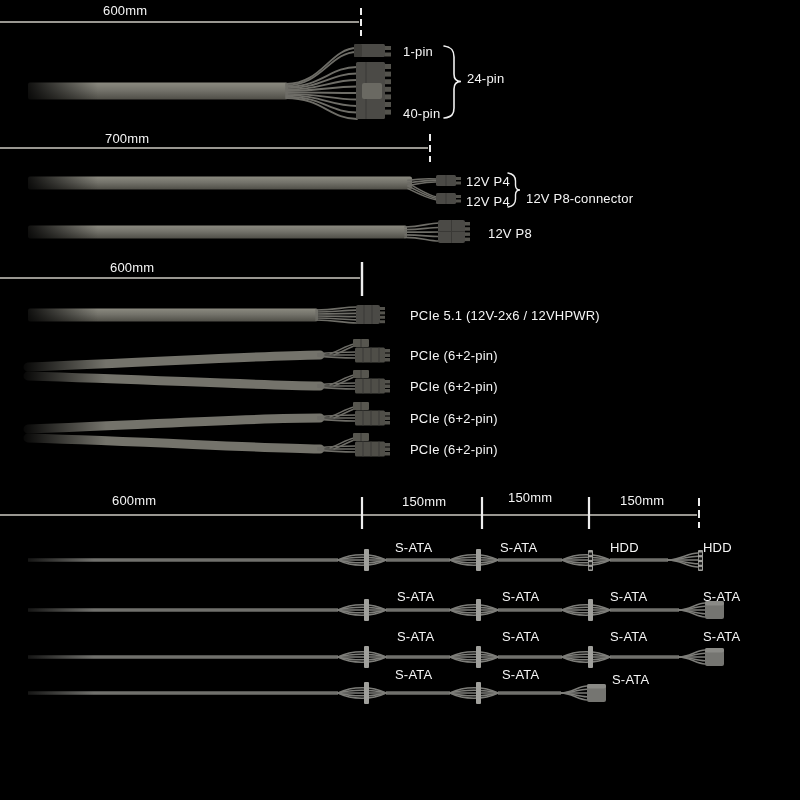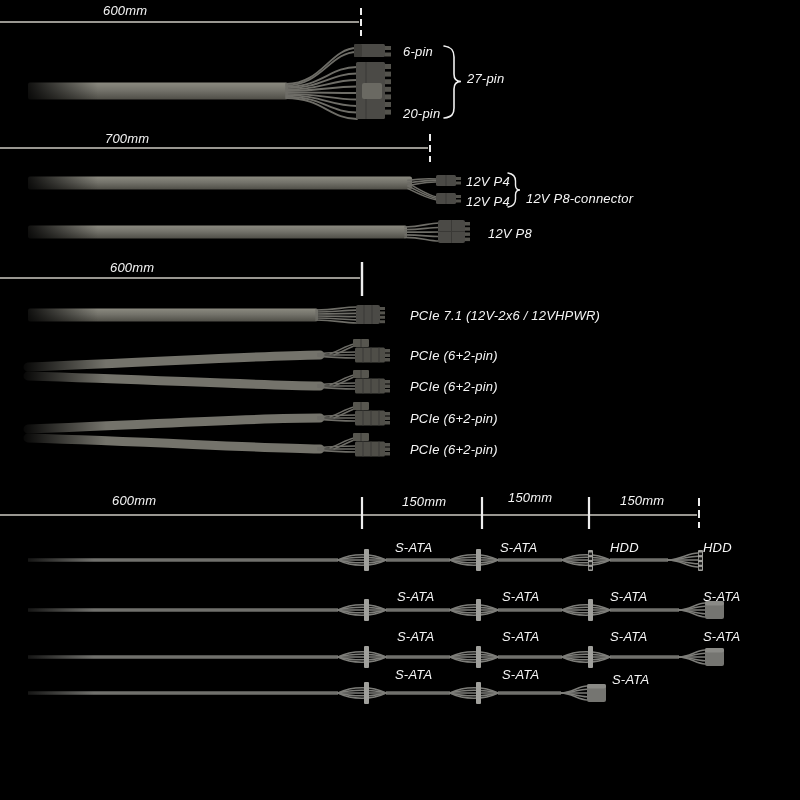--- a/index.html
+++ b/index.html
@@ -1,17 +1,17 @@
 <!DOCTYPE html>
 <html><head>
 <meta charset="utf-8">
 <style>
   html,body{margin:0;padding:0;background:#000;}
   .stage{position:relative;width:800px;height:800px;background:#000;overflow:hidden;
-         font-family:"Liberation Sans","DejaVu Sans",sans-serif;font-style:italic;}
+         font-family:"Liberation Sans","DejaVu Sans",sans-serif;}
   .stage svg{position:absolute;left:0;top:0;}
   .lbl{position:absolute;color:#f5f5f5;font-size:13px;line-height:13px;white-space:nowrap;
        letter-spacing:.2px;}
 </style>
 </head>
 <body>
 
 <div class="stage">
 
   <svg id="art" width="800" height="800" viewBox="0 0 800 800">
@@ -300,32 +300,32 @@
         <rect x="18" y="348" width="88" height="38" fill="url(#fg)" rx="0"></rect>
         <rect x="18" y="410" width="88" height="40" fill="url(#fg)" rx="0"></rect>
         <rect x="12" y="555" width="82" height="10" fill="url(#fg)" rx="0"></rect>
         <rect x="12" y="605" width="82" height="10" fill="url(#fg)" rx="0"></rect>
         <rect x="12" y="652" width="82" height="10" fill="url(#fg)" rx="0"></rect>
         <rect x="12" y="688" width="82" height="10" fill="url(#fg)" rx="0"></rect>
       </g>
   </svg>
 
   <div class="lbl" style="left:103px;top:4px">600mm</div>
-  <div class="lbl" style="left:403px;top:45px">6-pin</div>
-  <div class="lbl" style="left:403px;top:107px">20-pin</div>
-  <div class="lbl" style="left:467px;top:72px">27-pin</div>
+  <div class="lbl" style="left:403px;top:45px">1-pin</div>
+  <div class="lbl" style="left:403px;top:107px">40-pin</div>
+  <div class="lbl" style="left:467px;top:72px">24-pin</div>
 
   <div class="lbl" style="left:105px;top:132px">700mm</div>
   <div class="lbl" style="left:466px;top:175px">12V P4</div>
   <div class="lbl" style="left:466px;top:195px">12V P4</div>
   <div class="lbl" style="left:526px;top:192px">12V P8-connector</div>
   <div class="lbl" style="left:488px;top:227px">12V P8</div>
 
   <div class="lbl" style="left:110px;top:261px">600mm</div>
-  <div class="lbl" style="left:410px;top:309px">PCIe 7.1 (12V-2x6 / 12VHPWR)</div>
+  <div class="lbl" style="left:410px;top:309px">PCIe 5.1 (12V-2x6 / 12VHPWR)</div>
   <div class="lbl" style="left:410px;top:349px">PCIe (6+2-pin)</div>
   <div class="lbl" style="left:410px;top:380px">PCIe (6+2-pin)</div>
   <div class="lbl" style="left:410px;top:412px">PCIe (6+2-pin)</div>
   <div class="lbl" style="left:410px;top:443px">PCIe (6+2-pin)</div>
 
   <div class="lbl" style="left:112px;top:494px">600mm</div>
   <div class="lbl" style="left:402px;top:495px">150mm</div>
   <div class="lbl" style="left:508px;top:491px">150mm</div>
   <div class="lbl" style="left:620px;top:494px">150mm</div>
 

